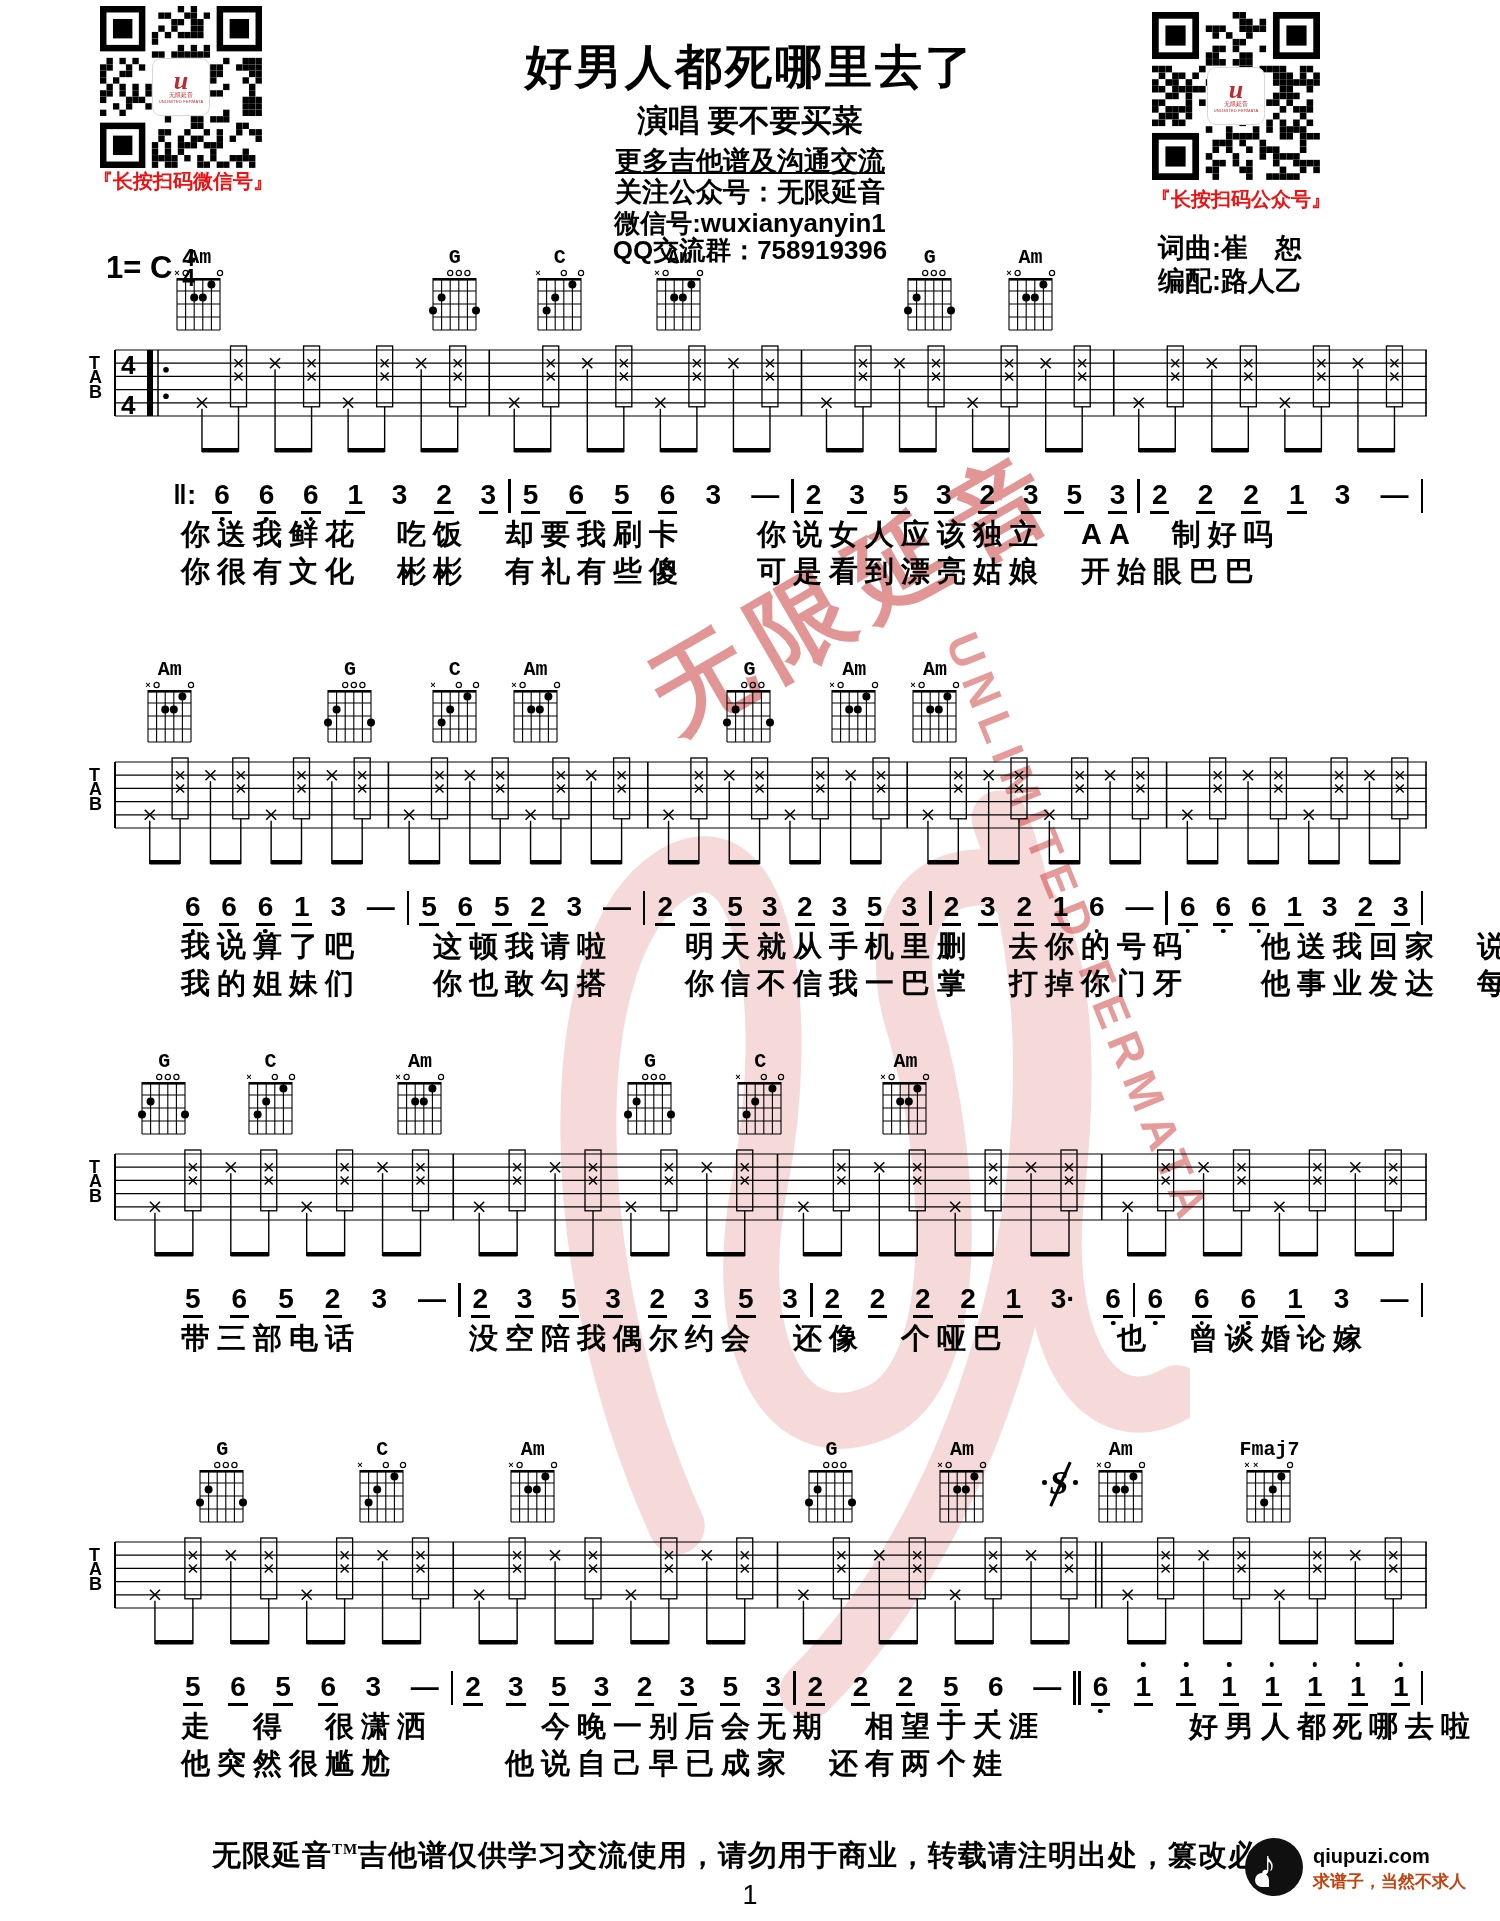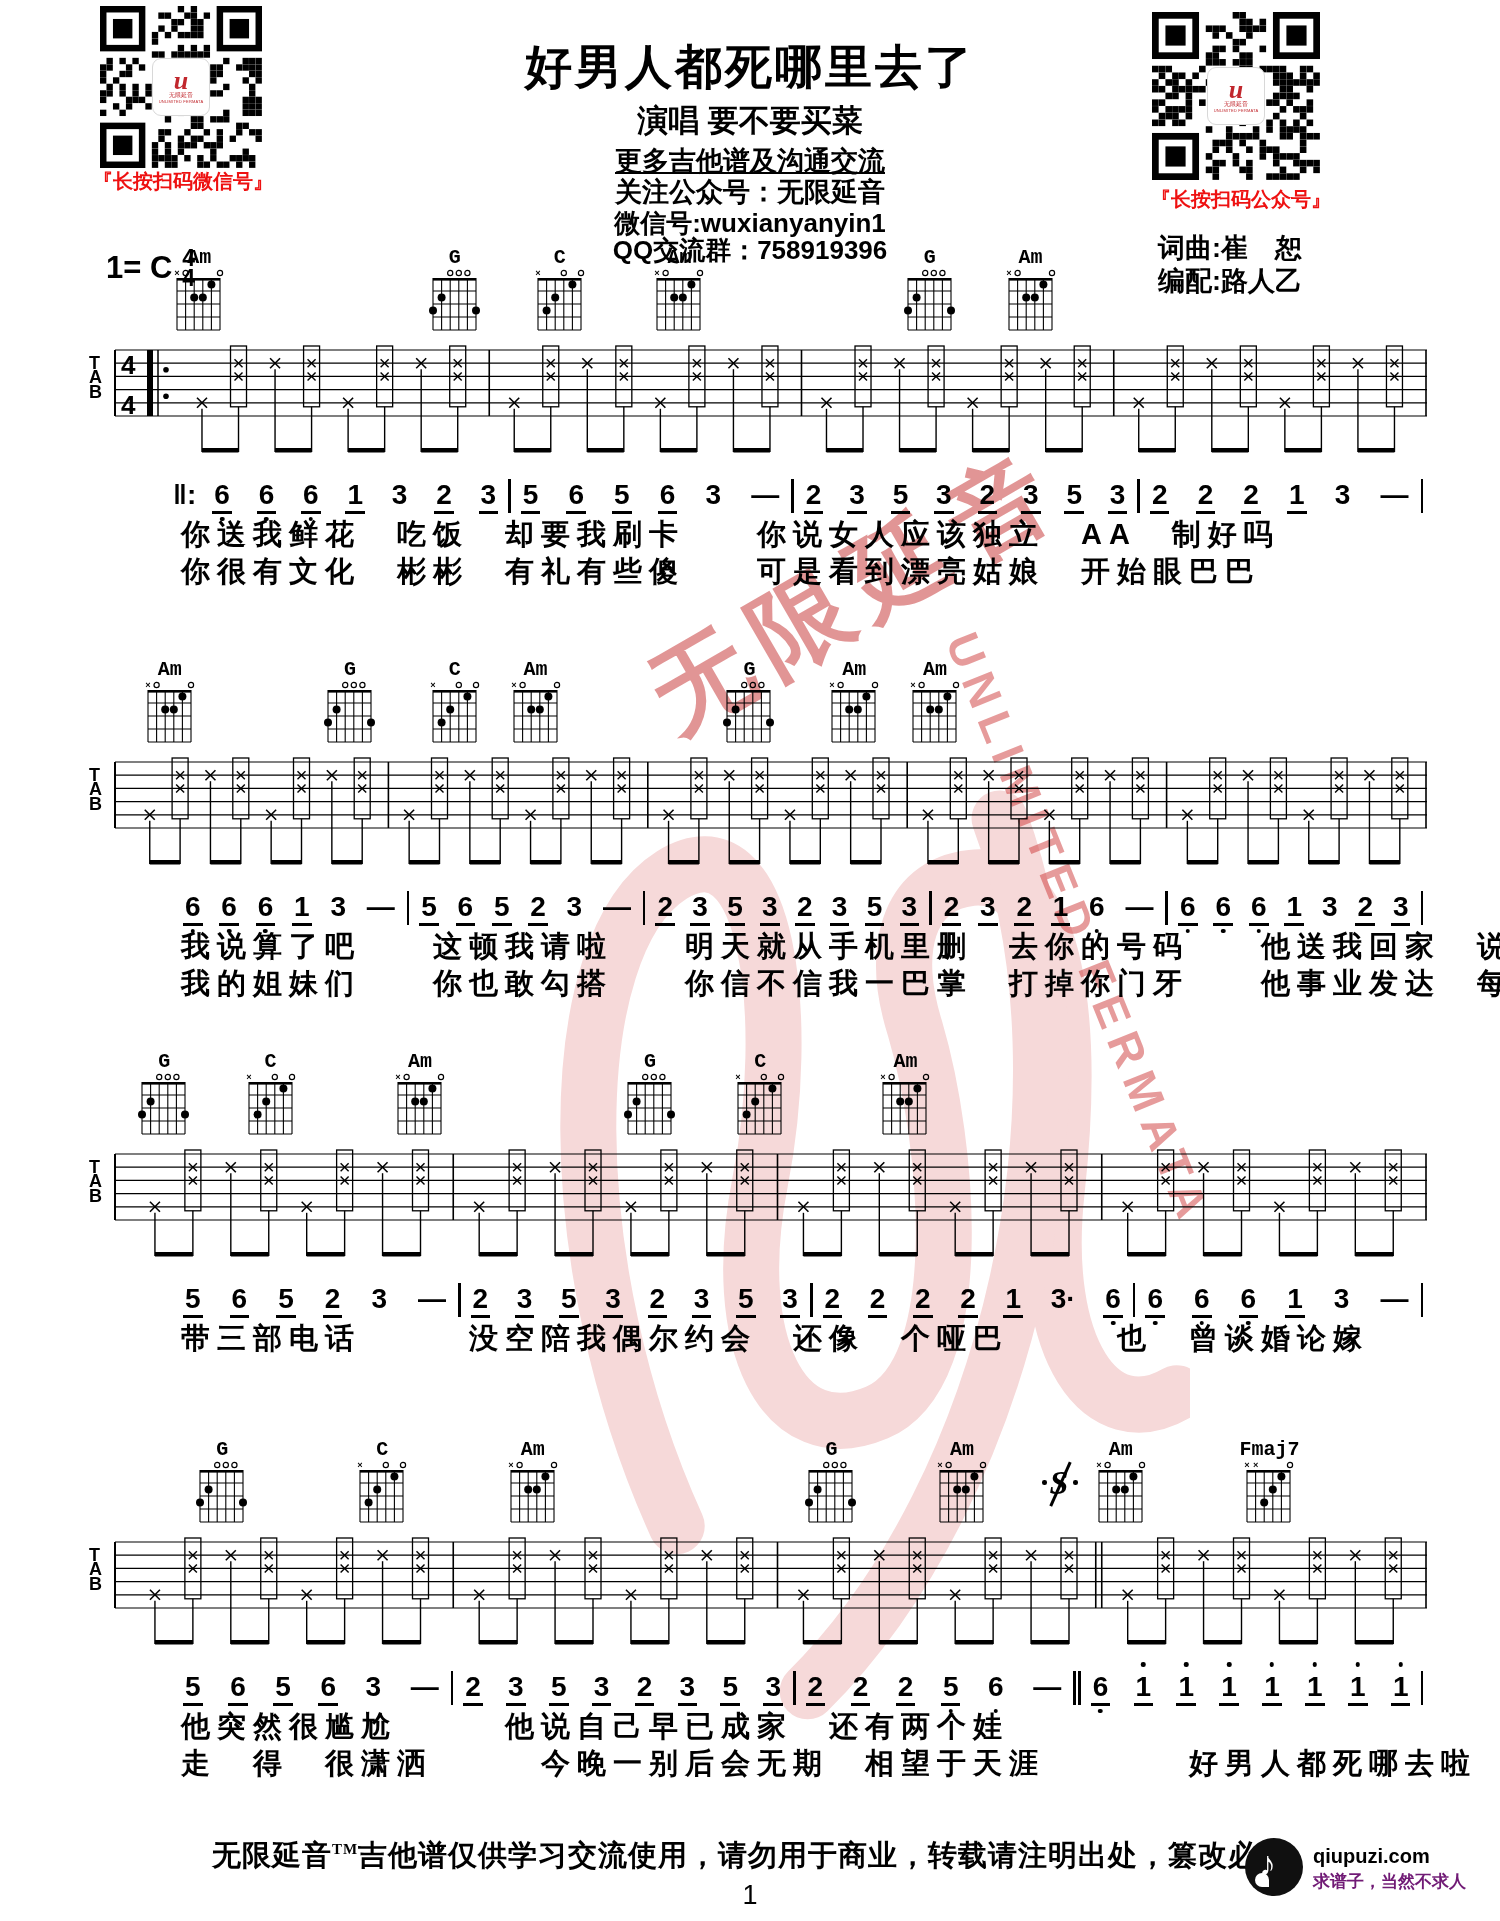--- a/index.html
+++ b/index.html
@@ -67,21 +67,21 @@
   .disclaimer{position:absolute;left:0;right:0;top:1836px;text-align:center;
               font-family:"Liberation Serif",serif;font-weight:700;font-size:29px;letter-spacing:1px;}
   .disclaimer sup{font-size:15px;}
   .pageno{position:absolute;left:0;right:0;top:1880px;text-align:center;font-size:27px;}
   .sitebox{position:absolute;right:34px;top:1838px;display:flex;align-items:center;}
   .sitelogo{position:relative;width:58px;height:58px;border-radius:50%;background:#101010;margin-right:10px;}
   .sitelogo .n{position:absolute;left:14px;top:6px;color:#fff;font-size:34px;font-weight:700;}
   .sitelogo .h{position:absolute;left:10px;bottom:9px;width:14px;height:14px;background:#fff;
                border-radius:50% 50% 0 50%;}
   .sitetext .dom{font-size:20px;font-weight:700;line-height:30px;}
-  .sitetext .slg{font-size:17px;font-weight:700;line-height:22px;color:#701a75;}
+  .sitetext .slg{font-size:17px;font-weight:700;line-height:22px;color:#c2410c;}
 </style>
 </head>
 <body>
 
 <div class="page">
 
   <svg class="wm" style="left:430px;top:500px;" width="760" height="1240" viewBox="0 0 760 1240">
       <g fill="none" stroke="#f6d9d9" stroke-width="56" stroke-linecap="round" transform="rotate(-6 380 620)">
        <path d="M 205 1010 C 115 740 150 420 268 362 C 372 312 372 520 324 676
                 C 276 832 318 948 416 918 C 512 888 516 660 494 540
@@ -1946,22 +1946,22 @@
             <span class="note u hi">1</span>
             <span class="note u hi">1</span>
             <span class="note u hi">1</span>
             <span class="note u hi">1</span>
             <span class="note u hi">1</span>
             <span class="note u hi">1</span>
             <span class="note u hi">1</span>
           </div>
           <div class="mbar"></div>
         </div>
+        <div class="lyr">走　得　很潇洒　　　今晚一别后会无期　相望于天涯　　　　好男人都死哪去啦</div>
         <div class="lyr">他突然很尴尬　　　他说自己早已成家　还有两个娃</div>
-        <div class="lyr">走　得　很潇洒　　　今晚一别后会无期　相望于天涯　　　　好男人都死哪去啦</div>
       </section>
     </main>
 
   <div class="disclaimer">
     <span>无限延音</span><sup>TM</sup><span>吉他谱仅供学习交流使用，请勿用于商业，转载请注明出处，篡改必究</span>
   </div>
   <div class="pageno">1</div>
   <div class="sitebox">
     <div class="sitelogo">
       <span class="n">♪</span>

